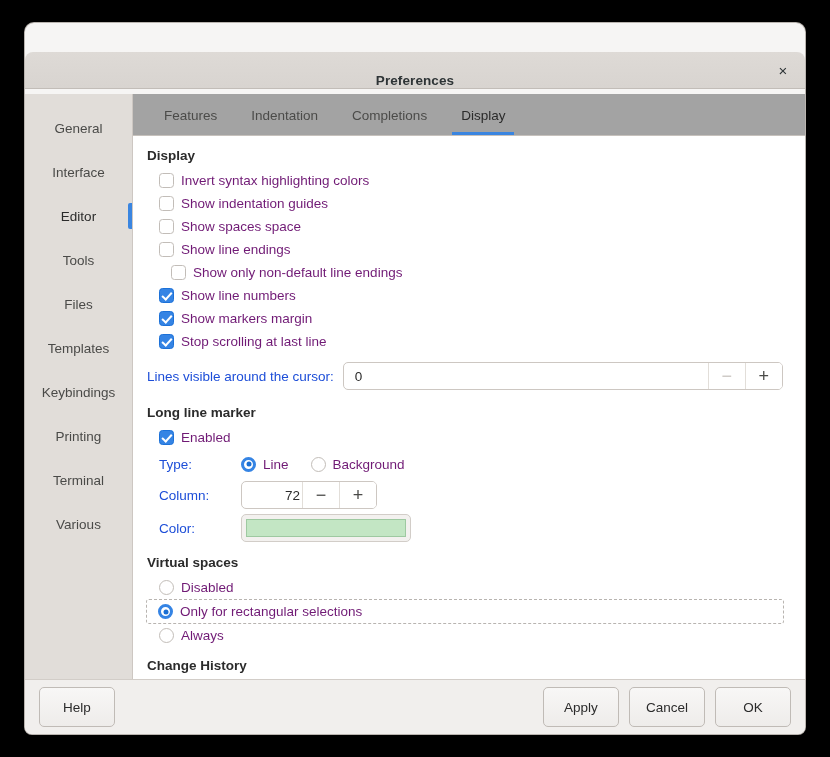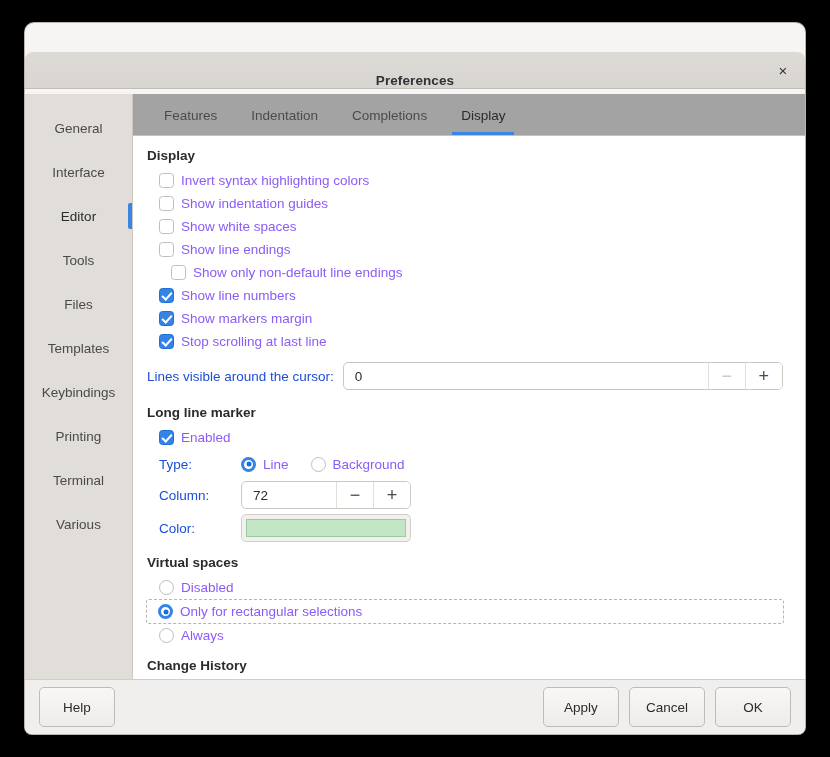--- a/index.html
+++ b/index.html
@@ -234,21 +234,21 @@
     top: 50%;
     transform: translate(-50%, -50%);
     width: 5px;
     height: 5px;
     border-radius: 50%;
     background: #1a6fd4;
   }
 
   .lbl {
     font-size: 13.5px;
-    color: #8b5cf6;
+    color: #701a75;
     user-select: none;
     white-space: nowrap;
   }
 
   
   .spin {
     display: flex;
     align-items: stretch;
     height: 28px;
     border: 1px solid #cdc7c2;
@@ -275,21 +275,21 @@
     font-size: 18px;
     color: #4a4a48;
     cursor: pointer;
     user-select: none;
     background: #ffffff;
   }
   .spin-btn.disabled { color: #c9c5c0; cursor: default; }
 
   .spin-wide { width: 440px; }
   .spin-wide .spin-btn { width: 36px; }
-  .spin-narrow { width: 170px; }
+  .spin-narrow { width: 136px; padding-left: 32px; }
   .spin-narrow .spin-btn { width: 36px; }
 
   .field-label {
     font-size: 13.5px;
     color: #1d4ed8;
     white-space: nowrap;
   }
 
   
   .color-btn {
@@ -426,21 +426,21 @@
           <div class="row indent1">
             <span class="cb"></span>
             <span class="lbl">Invert syntax highlighting colors</span>
           </div>
           <div class="row indent1">
             <span class="cb"></span>
             <span class="lbl">Show indentation guides</span>
           </div>
           <div class="row indent1">
             <span class="cb"></span>
-            <span class="lbl">Show white spaces</span>
+            <span class="lbl">Show spaces space</span>
           </div>
           <div class="row indent1">
             <span class="cb"></span>
             <span class="lbl">Show line endings</span>
           </div>
           <div class="row indent2">
             <span class="cb"></span>
             <span class="lbl">Show only non-default line endings</span>
           </div>
           <div class="row indent1">

